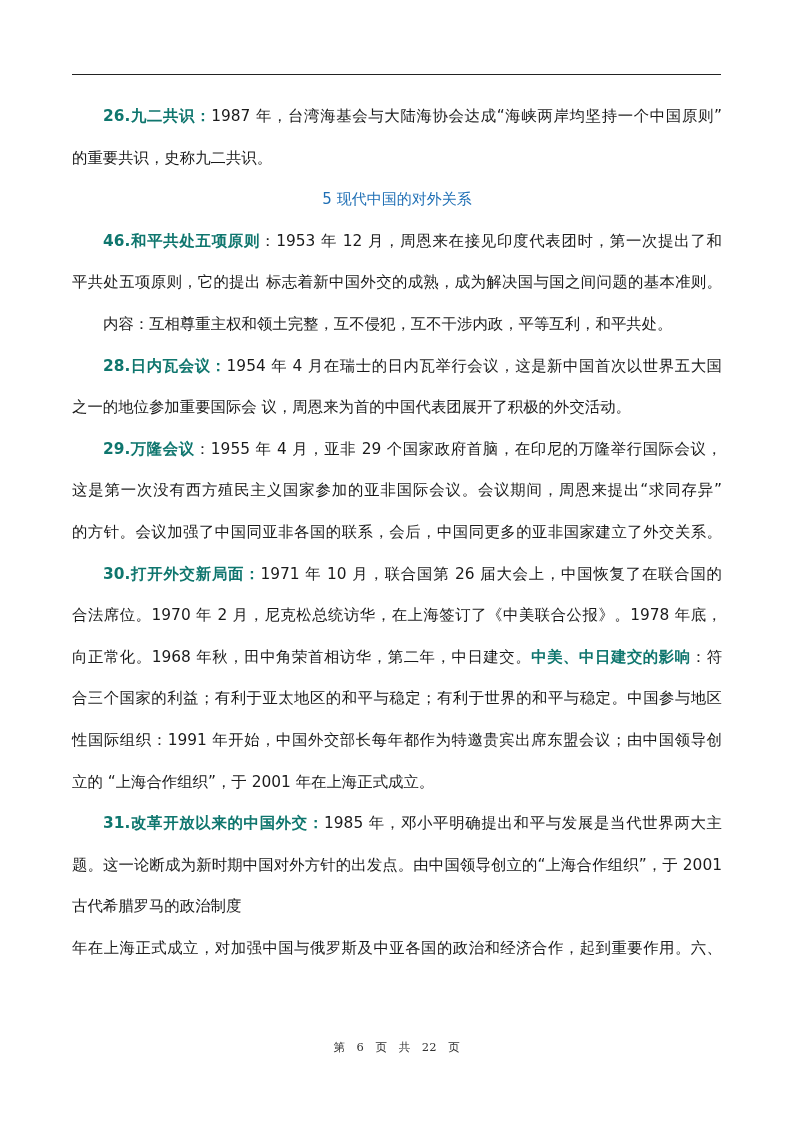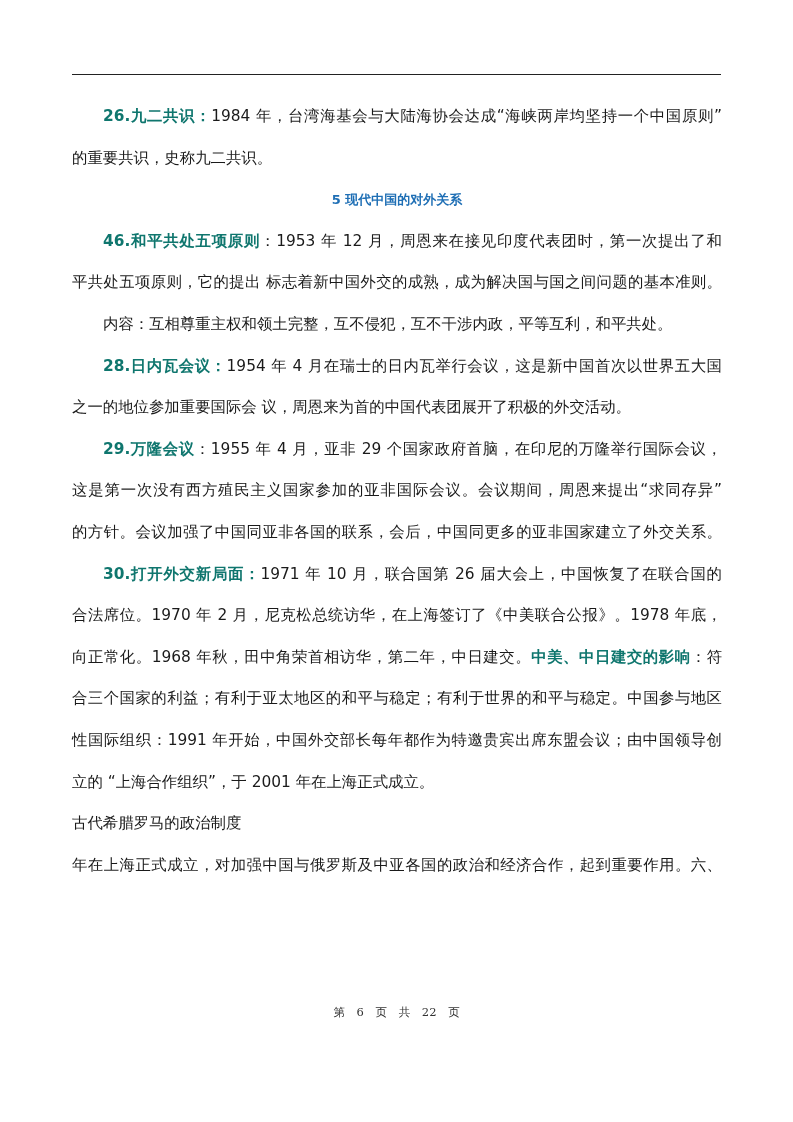--- a/index.html
+++ b/index.html
@@ -49,50 +49,50 @@
     }
     .line.indent {
       padding-left: 31px;
     }
     .line.center {
       text-align: center;
       text-align-last: center;
     }
     .heading {
       color: #1f6fb5;
-      font-weight: bold;
-      font-size: 13px;
+      font-weight: normal;
+      font-size: 15px;
     }
     b, .bold {
       font-weight: bold;
       color: #0f766e;
     }
     .footer {
       position: absolute;
       left: 0;
-      top: 1005px;
+      top: 1040px;
       width: 793px;
       text-align: center;
       font-family: "DejaVu Serif", "Liberation Serif", serif;
       font-size: 11.5px;
       color: #333;
       word-spacing: 4px;
     }
     .footer span { margin: 0 2px; }
   </style>
 </head>
 <body>
 
 <div class="page">
   <div class="header-rule"></div>
 
   <div class="content">
 
     <div class="line indent">
-      <b>26.九二共识：</b><span>1984 年，台湾海基会与大陆海协会达成“海峡两岸均坚持一个中国原则”</span>
+      <b>26.九二共识：</b><span>1987 年，台湾海基会与大陆海协会达成“海峡两岸均坚持一个中国原则”</span>
     </div>
     <div class="line last">的重要共识，史称九二共识。</div>
 
     <div class="line center heading">5 现代中国的对外关系</div>
 
     <div class="line indent">
       <b>46.和平共处五项原则</b><span>：1953 年 12 月，周恩来在接见印度代表团时，第一次提出了和</span>
     </div>
     <div class="line">平共处五项原则，它的提出 标志着新中国外交的成熟，成为解决国与国之间问题的基本准则。</div>
     <div class="line indent last">内容：互相尊重主权和领土完整，互不侵犯，互不干涉内政，平等互利，和平共处。</div>
@@ -112,20 +112,24 @@
       <b>30.打开外交新局面：</b><span>1971 年 10 月，联合国第 26 届大会上，中国恢复了在联合国的</span>
     </div>
     <div class="line">合法席位。1970 年 2 月，尼克松总统访华，在上海签订了《中美联合公报》。1978 年底，</div>
     <div class="line">
       <span>向正常化。1968 年秋，田中角荣首相访华，第二年，中日建交。</span><b>中美、中日建交的影响</b><span>：符</span>
     </div>
     <div class="line">合三个国家的利益；有利于亚太地区的和平与稳定；有利于世界的和平与稳定。中国参与地区</div>
     <div class="line">性国际组织：1991 年开始，中国外交部长每年都作为特邀贵宾出席东盟会议；由中国领导创</div>
     <div class="line last">立的 “上海合作组织”，于 2001 年在上海正式成立。</div>
 
+    <div class="line indent">
+      <b>31.改革开放以来的中国外交：</b><span>1985 年，邓小平明确提出和平与发展是当代世界两大主</span>
+    </div>
+    <div class="line">题。这一论断成为新时期中国对外方针的出发点。由中国领导创立的“上海合作组织”，于 2001</div>
     <div class="line last">古代希腊罗马的政治制度</div>
     <div class="line">年在上海正式成立，对加强中国与俄罗斯及中亚各国的政治和经济合作，起到重要作用。六、</div>
   </div>
 
   <div class="footer">
     <span>第</span>
     <span>6</span>
     <span>页</span>
     <span>共</span>
     <span>22</span>

